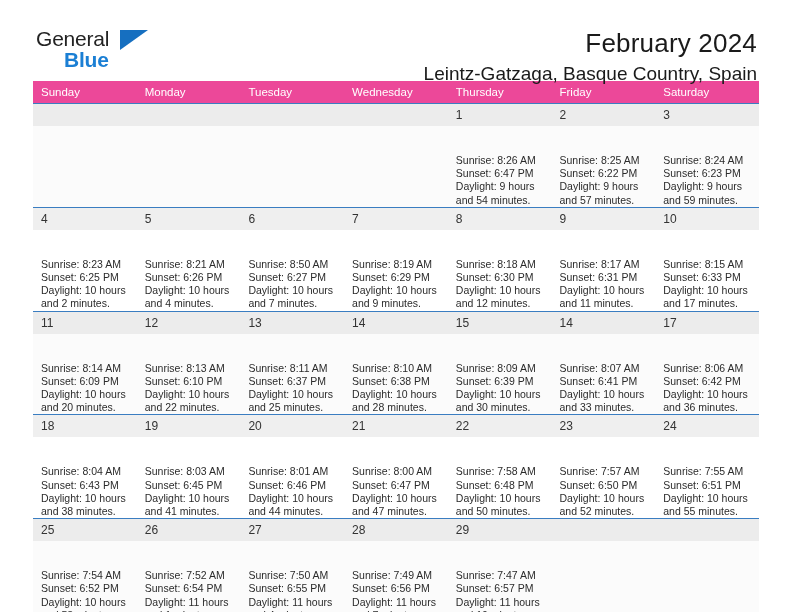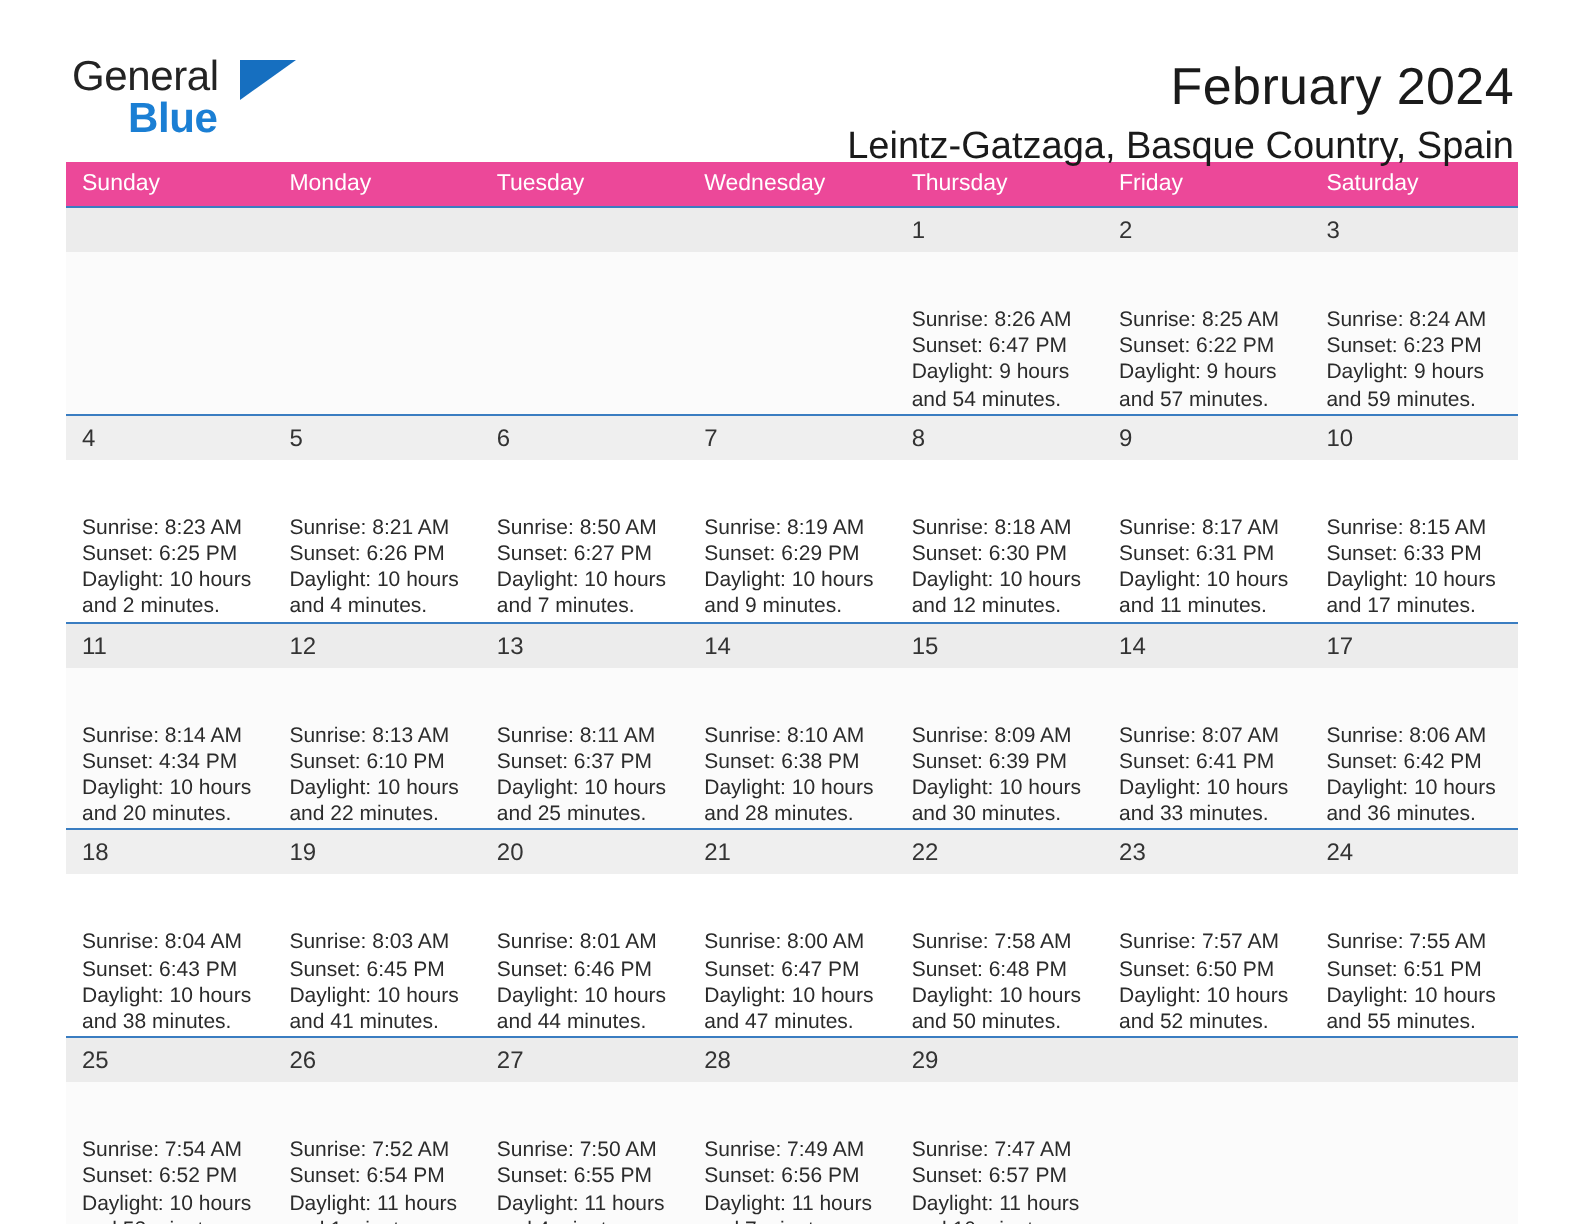--- a/index.html
+++ b/index.html
@@ -278,21 +278,21 @@
               <div>Daylight: 10 hours</div>
               <div>and 17 minutes.</div>
             </div>
           </td>
         </tr>
         <tr class="week-alt">
           <td>
             <div class="daynum">11</div>
             <div class="events">
               <div>Sunrise: 8:14 AM</div>
-              <div>Sunset: 4:34 PM</div>
+              <div>Sunset: 6:09 PM</div>
               <div>Daylight: 10 hours</div>
               <div>and 20 minutes.</div>
             </div>
           </td>
           <td>
             <div class="daynum">12</div>
             <div class="events">
               <div>Sunrise: 8:13 AM</div>
               <div>Sunset: 6:10 PM</div>
               <div>Daylight: 10 hours</div>

